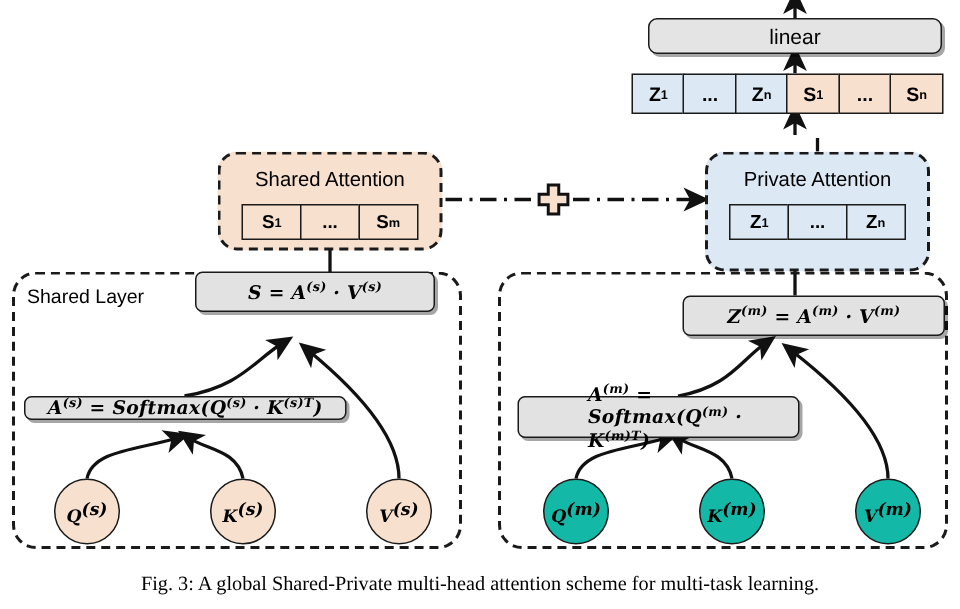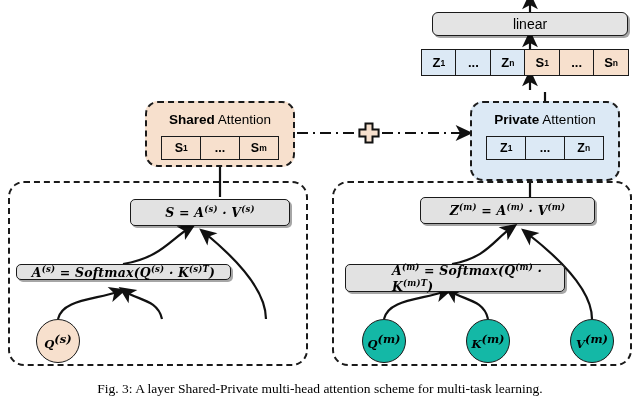--- a/index.html
+++ b/index.html
@@ -42,21 +42,21 @@
 
   
   .attn{
     position:absolute;box-sizing:border-box;
     border:2.4px dashed #1a1a1a;border-radius:13px;
   }
   .attn .title{
     position:absolute;left:0;right:0;top:9px;text-align:center;
     font-size:13.5px;color:#000;
   }
-  .attn .title b{font-weight:bold;text-align:right;}
+  .attn .title b{font-weight:normal;text-align:right;}
   .attn .cells{position:absolute;left:14px;right:14px;top:33px;height:24px;display:flex;}
   .attn .cells .cell{
     flex:1;border:1.6px solid #1a1a1a;margin-left:-1.6px;
     display:flex;align-items:center;justify-content:center;
     font-weight:bold;font-size:12.5px;box-sizing:border-box;
   }
   .attn .cells .cell:first-child{margin-left:0;}
   #shared-attn{left:145px;top:101px;width:150px;height:66px;background:#f7e0cd;}
   #private-attn{left:470px;top:101px;width:150px;height:80px;background:#dce9f5;}
 
@@ -65,24 +65,24 @@
     position:absolute;box-sizing:border-box;
     border:2.4px dashed #1a1a1a;border-radius:16px;background:transparent;
   }
   #panel-shared{left:8px;top:181px;width:300px;height:185px;}
   #panel-private{left:332px;top:181px;width:300px;height:185px;}
   .panel-label{
     position:absolute;font-size:13px;color:#000;line-height:15px;
   }
 
   
-  #s-box{left:130px;top:199px;width:160px;height:27px;}
+  #s-box{left:130px;top:181px;width:160px;height:27px;}
   #a-box{left:16px;top:264px;width:215px;height:16px;}
-  #z-box{left:420px;top:197px;width:175px;height:27px;}
-  #am-box{left:345px;top:264px;width:220px;height:28px;padding-left:46px;}
+  #z-box{left:455px;top:197px;width:175px;height:27px;}
+  #am-box{left:345px;top:264px;width:188px;height:28px;padding-left:46px;}
 
   
   .node{
     position:absolute;width:44px;height:44px;border-radius:50%;
     border:1.8px solid #1a1a1a;display:flex;align-items:center;justify-content:center;
     box-sizing:border-box;
   }
   .node.peach{background:#f7e0cd;}
   .node.blue{background:#14b8a6;}
   .node span{font-family:"DejaVu Serif",serif;font-weight:bold;font-style:italic;font-size:11.5px;}
@@ -217,36 +217,43 @@
           <span class="sub">n</span>
         </div>
     </div>
   </div>
 
   <svg id="plus" viewBox="0 0 22 22">
     <path d="M7.5,1.4 L14.5,1.4 L14.5,7.5 L20.6,7.5 L20.6,14.5 L14.5,14.5 L14.5,20.6 L7.5,20.6 L7.5,14.5 L1.4,14.5 L1.4,7.5 L7.5,7.5 Z" fill="#f7e0cd" stroke="#111" stroke-width="2"></path>
   </svg>
 
   <div class="panel" id="panel-shared"></div>
+  <div class="panel-label" style="left:18px;top:190px;">Shared Layer</div>
 
   <div class="box shadow formula" id="s-box">
     <span>
       <i>S</i> = <i>A</i><span class="sup">(s)</span> · <i>V</i><span class="sup">(s)</span>
     </span>
   </div>
 
   <div class="box shadow formula" id="a-box">
     <span>
       <i>A</i><span class="sup">(s)</span> = <i>Softmax</i>(<i>Q</i><span class="sup">(s)</span> · <i>K</i><span class="sup">(s)<i>T</i></span>)
     </span>
   </div>
 
   <div class="node peach" id="q-s">
     <span><span>Q</span><span class="sup">(s)</span></span>
   </div>
+  <div class="node peach" id="k-s">
+    <span><span>K</span><span class="sup">(s)</span></span>
+  </div>
+  <div class="node peach" id="v-s">
+    <span><span>V</span><span class="sup">(s)</span></span>
+  </div>
 
   <div class="panel" id="panel-private"></div>
 
   <div class="box shadow formula" id="z-box">
     <span>
       <i>Z</i><span class="sup">(m)</span> = <i>A</i><span class="sup">(m)</span> · <i>V</i><span class="sup">(m)</span>
     </span>
   </div>
 
   <div class="box shadow formula" id="am-box">
@@ -258,15 +265,15 @@
   <div class="node blue" id="q-m">
     <span><span>Q</span><span class="sup">(m)</span></span>
   </div>
   <div class="node blue" id="v-m">
     <span><span>V</span><span class="sup">(m)</span></span>
   </div>
   <div class="node blue" id="k-m">
     <span><span>K</span><span class="sup">(m)</span></span>
   </div>
 
-  <div id="caption">Fig. 3: A layer Shared-Private multi-head attention scheme for multi-task learning.</div>
+  <div id="caption">Fig. 3: A global Shared-Private multi-head attention scheme for multi-task learning.</div>
 
 </div>
 
 </body></html>

